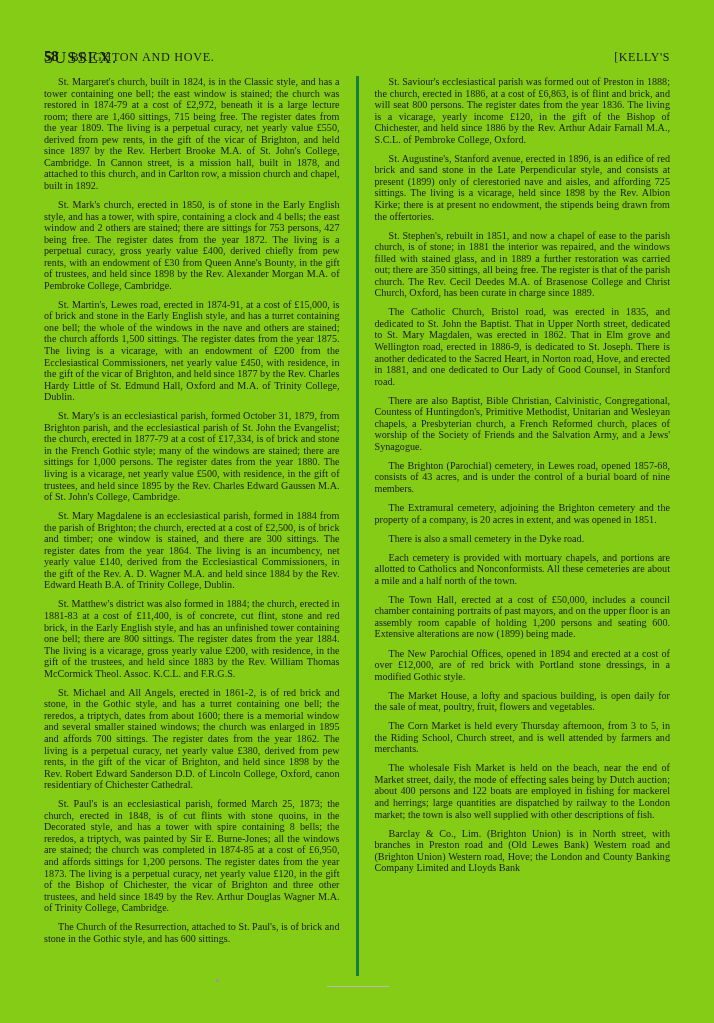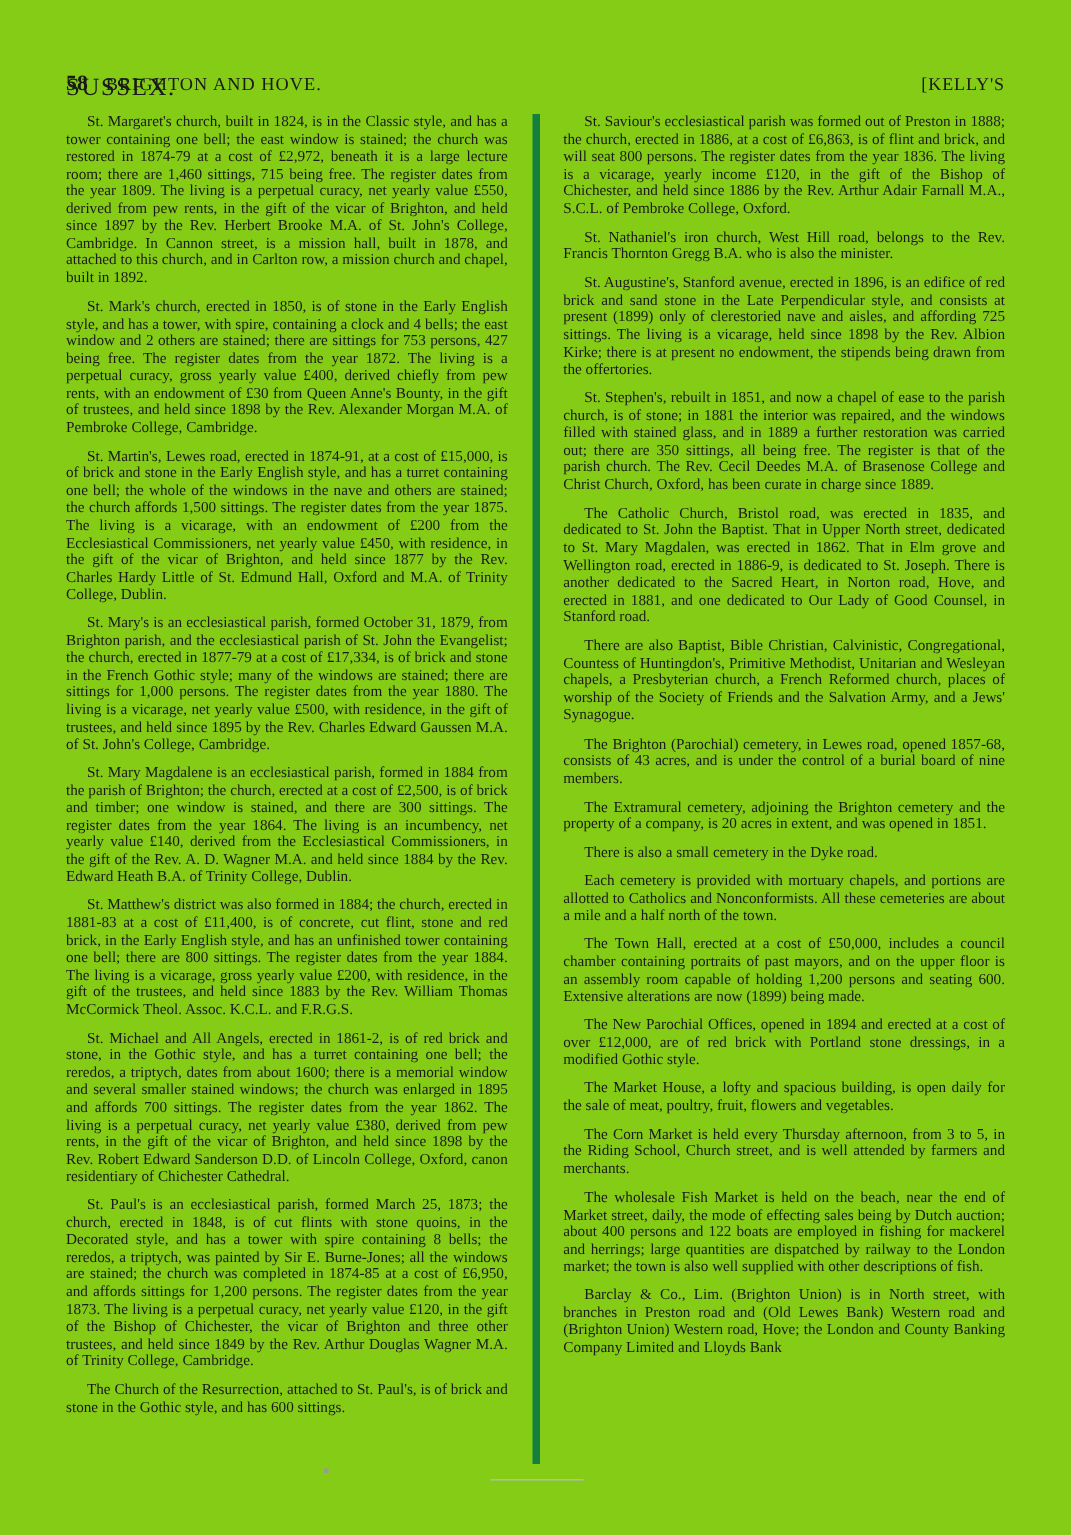--- a/index.html
+++ b/index.html
@@ -78,21 +78,21 @@
   .col {
     width: 297px;
     font-size: 10.15px;
     line-height: 11.55px;
     text-align: justify;
     text-justify: inter-word;
     hyphens: manual;
   }
   .col-left {
     padding-right: 16px;
-    border-right: 5px solid #15803d;
+    border-right: 3px solid #15803d;
   }
   .col-right {
     padding-left: 16px;
   }
   .col p {
     margin: 0 0 7.5px 0;
     text-indent: 14px;
   }
   .col p:last-child {
     margin-bottom: 0;
@@ -136,21 +136,20 @@
         <p>St. Martin's, Lewes road, erected in 1874-91, at a cost of £15,000, is of brick and stone in the Early English style, and has a turret containing one bell; the whole of the windows in the nave and others are stained; the church affords 1,500 sittings. The register dates from the year 1875. The living is a vicarage, with an endowment of £200 from the Ecclesiastical Commissioners, net yearly value £450, with residence, in the gift of the vicar of Brighton, and held since 1877 by the Rev. Charles Hardy Little of St. Edmund Hall, Oxford and M.A. of Trinity College, Dublin.</p>
         <p>St. Mary's is an ecclesiastical parish, formed October 31, 1879, from Brighton parish, and the ecclesiastical parish of St. John the Evangelist; the church, erected in 1877-79 at a cost of £17,334, is of brick and stone in the French Gothic style; many of the windows are stained; there are sittings for 1,000 persons. The register dates from the year 1880. The living is a vicarage, net yearly value £500, with residence, in the gift of trustees, and held since 1895 by the Rev. Charles Edward Gaussen M.A. of St. John's College, Cambridge.</p>
         <p>St. Mary Magdalene is an ecclesiastical parish, formed in 1884 from the parish of Brighton; the church, erected at a cost of £2,500, is of brick and timber; one window is stained, and there are 300 sittings. The register dates from the year 1864. The living is an incumbency, net yearly value £140, derived from the Ecclesiastical Commissioners, in the gift of the Rev. A. D. Wagner M.A. and held since 1884 by the Rev. Edward Heath B.A. of Trinity College, Dublin.</p>
         <p>St. Matthew's district was also formed in 1884; the church, erected in 1881-83 at a cost of £11,400, is of concrete, cut flint, stone and red brick, in the Early English style, and has an unfinished tower containing one bell; there are 800 sittings. The register dates from the year 1884. The living is a vicarage, gross yearly value £200, with residence, in the gift of the trustees, and held since 1883 by the Rev. William Thomas McCormick Theol. Assoc. K.C.L. and F.R.G.S.</p>
         <p>St. Michael and All Angels, erected in 1861-2, is of red brick and stone, in the Gothic style, and has a turret containing one bell; the reredos, a triptych, dates from about 1600; there is a memorial window and several smaller stained windows; the church was enlarged in 1895 and affords 700 sittings. The register dates from the year 1862. The living is a perpetual curacy, net yearly value £380, derived from pew rents, in the gift of the vicar of Brighton, and held since 1898 by the Rev. Robert Edward Sanderson D.D. of Lincoln College, Oxford, canon residentiary of Chichester Cathedral.</p>
         <p>St. Paul's is an ecclesiastical parish, formed March 25, 1873; the church, erected in 1848, is of cut flints with stone quoins, in the Decorated style, and has a tower with spire containing 8 bells; the reredos, a triptych, was painted by Sir E. Burne-Jones; all the windows are stained; the church was completed in 1874-85 at a cost of £6,950, and affords sittings for 1,200 persons. The register dates from the year 1873. The living is a perpetual curacy, net yearly value £120, in the gift of the Bishop of Chichester, the vicar of Brighton and three other trustees, and held since 1849 by the Rev. Arthur Douglas Wagner M.A. of Trinity College, Cambridge.</p>
         <p>The Church of the Resurrection, attached to St. Paul's, is of brick and stone in the Gothic style, and has 600 sittings.</p>
       </div>
     <div class="col col-right">
         <p>St. Saviour's ecclesiastical parish was formed out of Preston in 1888; the church, erected in 1886, at a cost of £6,863, is of flint and brick, and will seat 800 persons. The register dates from the year 1836. The living is a vicarage, yearly income £120, in the gift of the Bishop of Chichester, and held since 1886 by the Rev. Arthur Adair Farnall M.A., S.C.L. of Pembroke College, Oxford.</p>
-        <p>St. Nathaniel's iron church, West Hill road, belongs to the Rev. Francis Thornton Gregg B.A. who is also the minister.</p>
         <p>St. Augustine's, Stanford avenue, erected in 1896, is an edifice of red brick and sand stone in the Late Perpendicular style, and consists at present (1899) only of clerestoried nave and aisles, and affording 725 sittings. The living is a vicarage, held since 1898 by the Rev. Albion Kirke; there is at present no endowment, the stipends being drawn from the offertories.</p>
         <p>St. Stephen's, rebuilt in 1851, and now a chapel of ease to the parish church, is of stone; in 1881 the interior was repaired, and the windows filled with stained glass, and in 1889 a further restoration was carried out; there are 350 sittings, all being free. The register is that of the parish church. The Rev. Cecil Deedes M.A. of Brasenose College and Christ Church, Oxford, has been curate in charge since 1889.</p>
         <p>The Catholic Church, Bristol road, was erected in 1835, and dedicated to St. John the Baptist. That in Upper North street, dedicated to St. Mary Magdalen, was erected in 1862. That in Elm grove and Wellington road, erected in 1886-9, is dedicated to St. Joseph. There is another dedicated to the Sacred Heart, in Norton road, Hove, and erected in 1881, and one dedicated to Our Lady of Good Counsel, in Stanford road.</p>
         <p>There are also Baptist, Bible Christian, Calvinistic, Congregational, Countess of Huntingdon's, Primitive Methodist, Unitarian and Wesleyan chapels, a Presbyterian church, a French Reformed church, places of worship of the Society of Friends and the Salvation Army, and a Jews' Synagogue.</p>
         <p>The Brighton (Parochial) cemetery, in Lewes road, opened 1857-68, consists of 43 acres, and is under the control of a burial board of nine members.</p>
         <p>The Extramural cemetery, adjoining the Brighton cemetery and the property of a company, is 20 acres in extent, and was opened in 1851.</p>
         <p>There is also a small cemetery in the Dyke road.</p>
         <p>Each cemetery is provided with mortuary chapels, and portions are allotted to Catholics and Nonconformists. All these cemeteries are about a mile and a half north of the town.</p>
         <p>The Town Hall, erected at a cost of £50,000, includes a council chamber containing portraits of past mayors, and on the upper floor is an assembly room capable of holding 1,200 persons and seating 600. Extensive alterations are now (1899) being made.</p>
         <p>The New Parochial Offices, opened in 1894 and erected at a cost of over £12,000, are of red brick with Portland stone dressings, in a modified Gothic style.</p>

